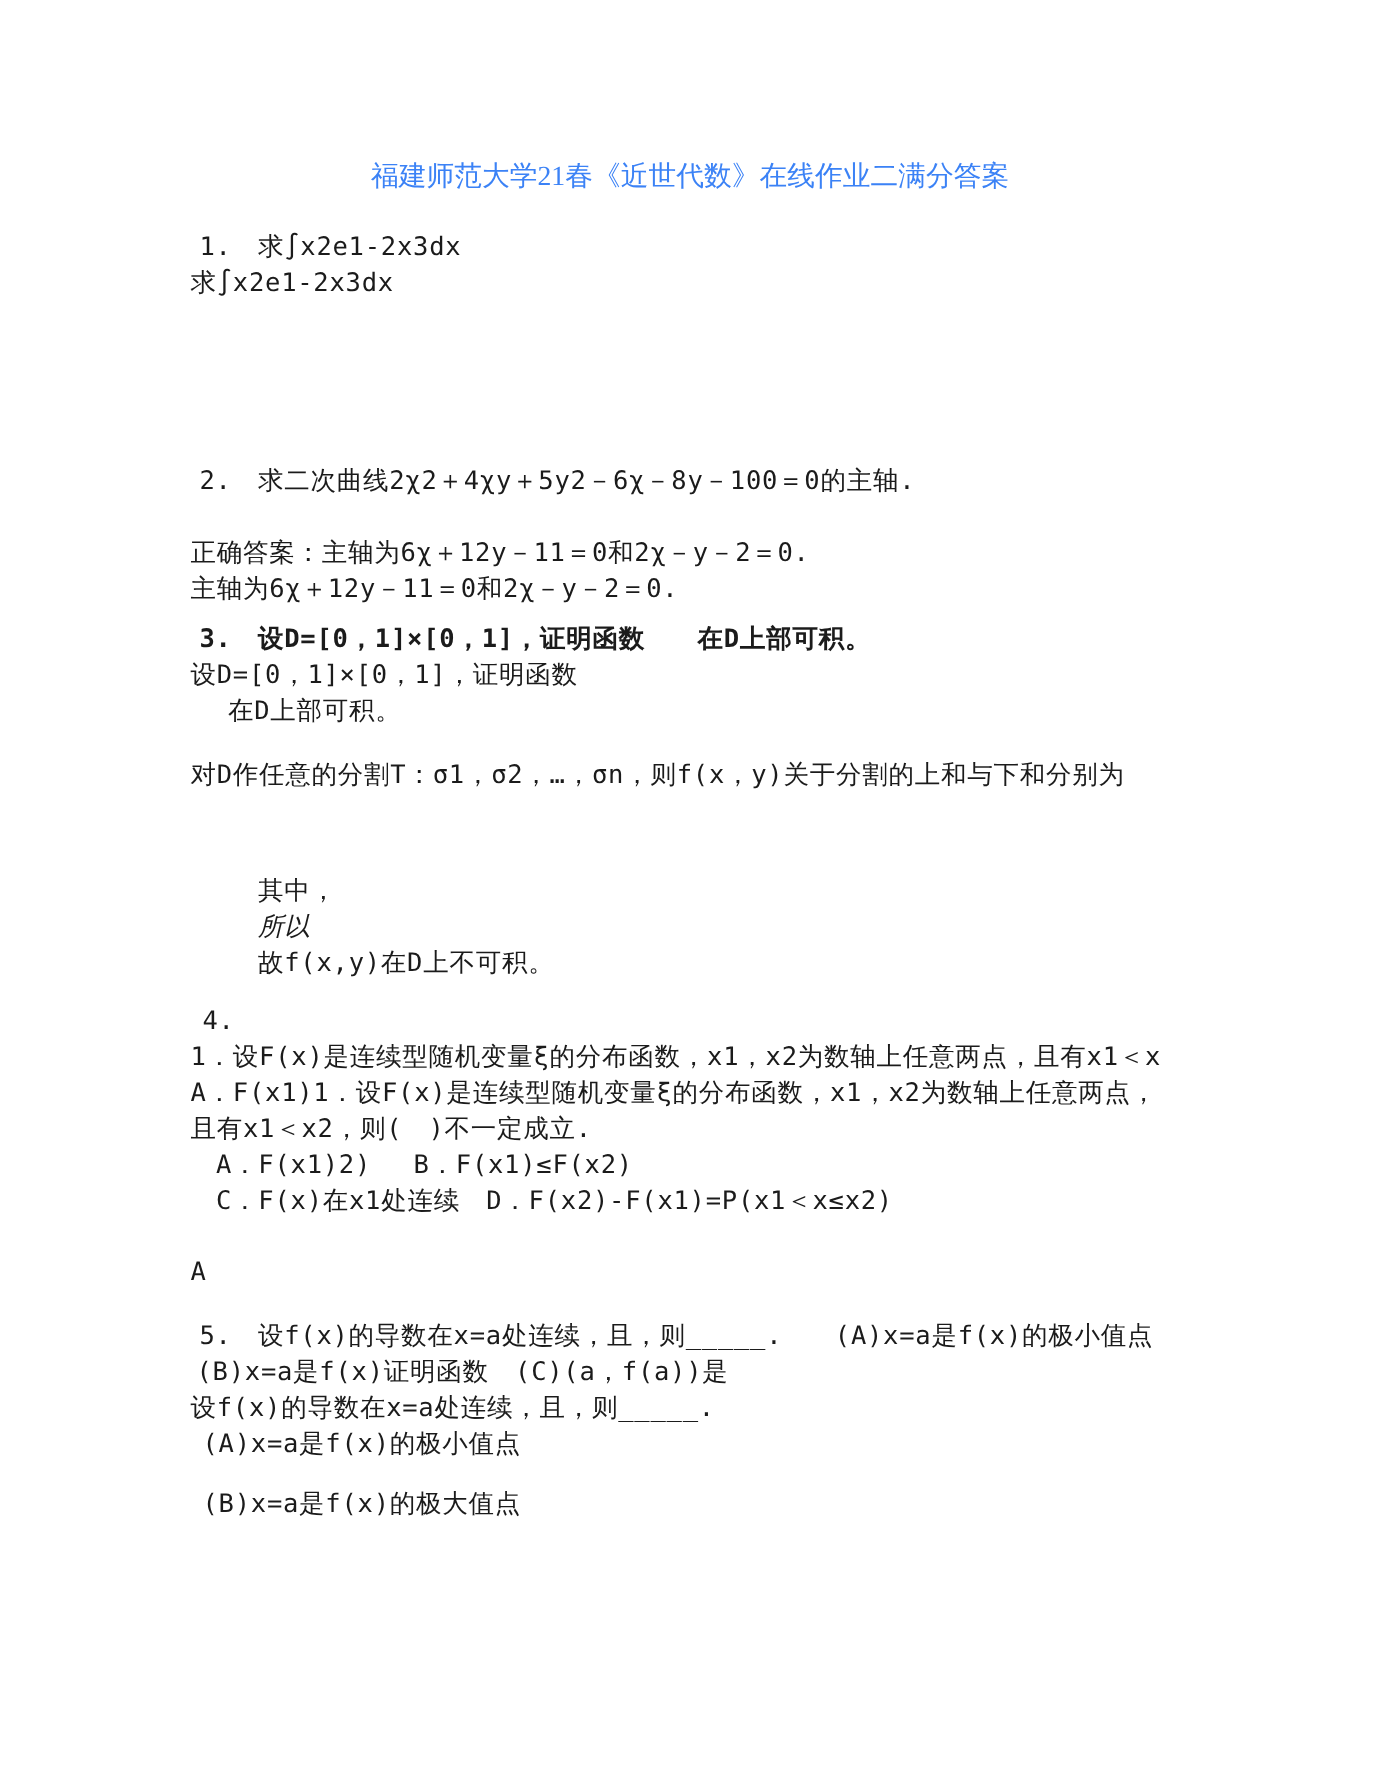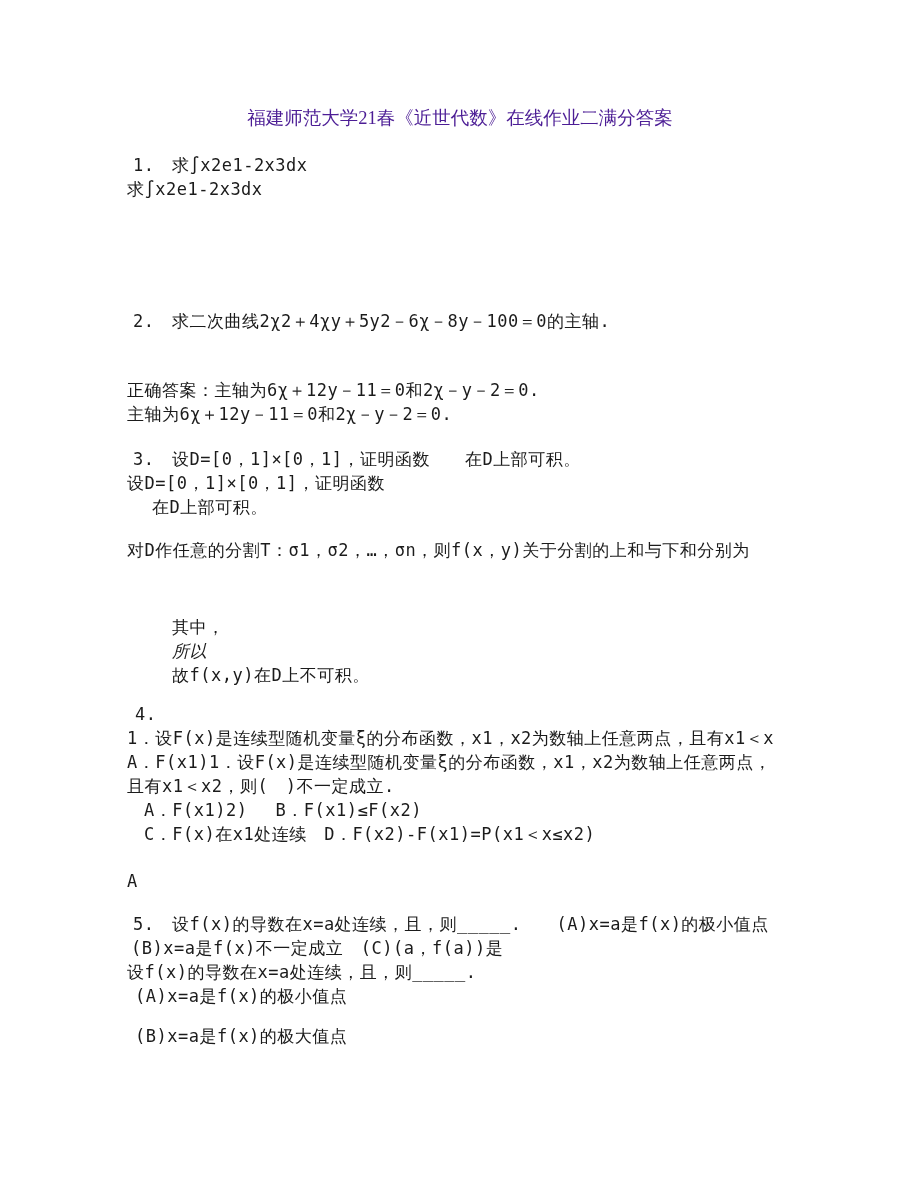--- a/index.html
+++ b/index.html
@@ -21,52 +21,52 @@
   .content {
     padding: 0 118px 0 127px;
   }
   .doc-title {
     font-family: "Liberation Serif", "DejaVu Serif", serif;
     font-weight: 400;
     font-size: 18.5px;
     line-height: 24px;
     text-align: center;
     margin: 106px 0 0 0;
-    color: #4c1d95;
+    color: #3b82f6;
   }
   .line {
     white-space: pre;
     letter-spacing: 0.5px;
     min-height: 24px;
   }
 </style>
 </head>
 <body>
 
 <div class="page">
   <h1 class="doc-title">福建师范大学21春《近世代数》在线作业二满分答案</h1>
   <div class="content">
     <div class="line" style="margin-top:23px; padding-left:6px;">1.　求∫x2e1-2x3dx</div>
     <div class="line">求∫x2e1-2x3dx</div>
     <div class="line" style="margin-top:108px; padding-left:6px;">2.　求二次曲线2χ2＋4χy＋5y2－6χ－8y－100＝0的主轴.</div>
-    <div class="line" style="margin-top:45px;">正确答案：主轴为6χ＋12y－11＝0和2χ－y－2＝0.</div>
+    <div class="line" style="margin-top:24px;">正确答案：主轴为6χ＋12y－11＝0和2χ－y－2＝0.</div>
     <div class="line">主轴为6χ＋12y－11＝0和2χ－y－2＝0.</div>
-    <div class="line" style="margin-top:21px; padding-left:6px;">3.　设D=[0，1]×[0，1]，证明函数　　在D上部可积。</div>
+    <div class="line" style="margin-top:9px; padding-left:6px;font-weight:bold;">3.　设D=[0，1]×[0，1]，证明函数　　在D上部可积。</div>
     <div class="line">设D=[0，1]×[0，1]，证明函数</div>
     <div class="line" style="padding-left:25px;">在D上部可积。</div>
     <div class="line" style="margin-top:19px;">对D作任意的分割T：σ1，σ2，…，σn，则f(x，y)关于分割的上和与下和分别为</div>
     <div class="line" style="margin-top:53px; padding-left:45px;">其中，</div>
     <div class="line" style="padding-left:45px;font-style:italic;">所以</div>
     <div class="line" style="padding-left:45px;">故f(x,y)在D上不可积。</div>
     <div class="line" style="margin-top:15px; padding-left:8px;">4.</div>
     <div class="line">1．设F(x)是连续型随机变量ξ的分布函数，x1，x2为数轴上任意两点，且有x1＜x</div>
     <div class="line">A．F(x1)1．设F(x)是连续型随机变量ξ的分布函数，x1，x2为数轴上任意两点，</div>
     <div class="line">且有x1＜x2，则(　)不一定成立.</div>
     <div class="line" style="padding-left:17px;">A．F(x1)2)　 B．F(x1)≤F(x2)</div>
     <div class="line" style="padding-left:17px;">C．F(x)在x1处连续　D．F(x2)-F(x1)=P(x1＜x≤x2)</div>
     <div class="line" style="margin-top:23px;">A</div>
     <div class="line" style="margin-top:19px; padding-left:6px;">5.　设f(x)的导数在x=a处连续，且，则_____.　　(A)x=a是f(x)的极小值点</div>
-    <div class="line" style="padding-left:4px;">(B)x=a是f(x)不一定成立　(C)(a，f(a))是</div>
+    <div class="line" style="padding-left:4px;">(B)x=a是f(x)证明函数　(C)(a，f(a))是</div>
     <div class="line">设f(x)的导数在x=a处连续，且，则_____.</div>
     <div class="line" style="padding-left:8px;">(A)x=a是f(x)的极小值点</div>
     <div class="line" style="padding-left:8px;margin-top:16px;">(B)x=a是f(x)的极大值点</div>
   </div>
 </div>
 
 </body></html>

